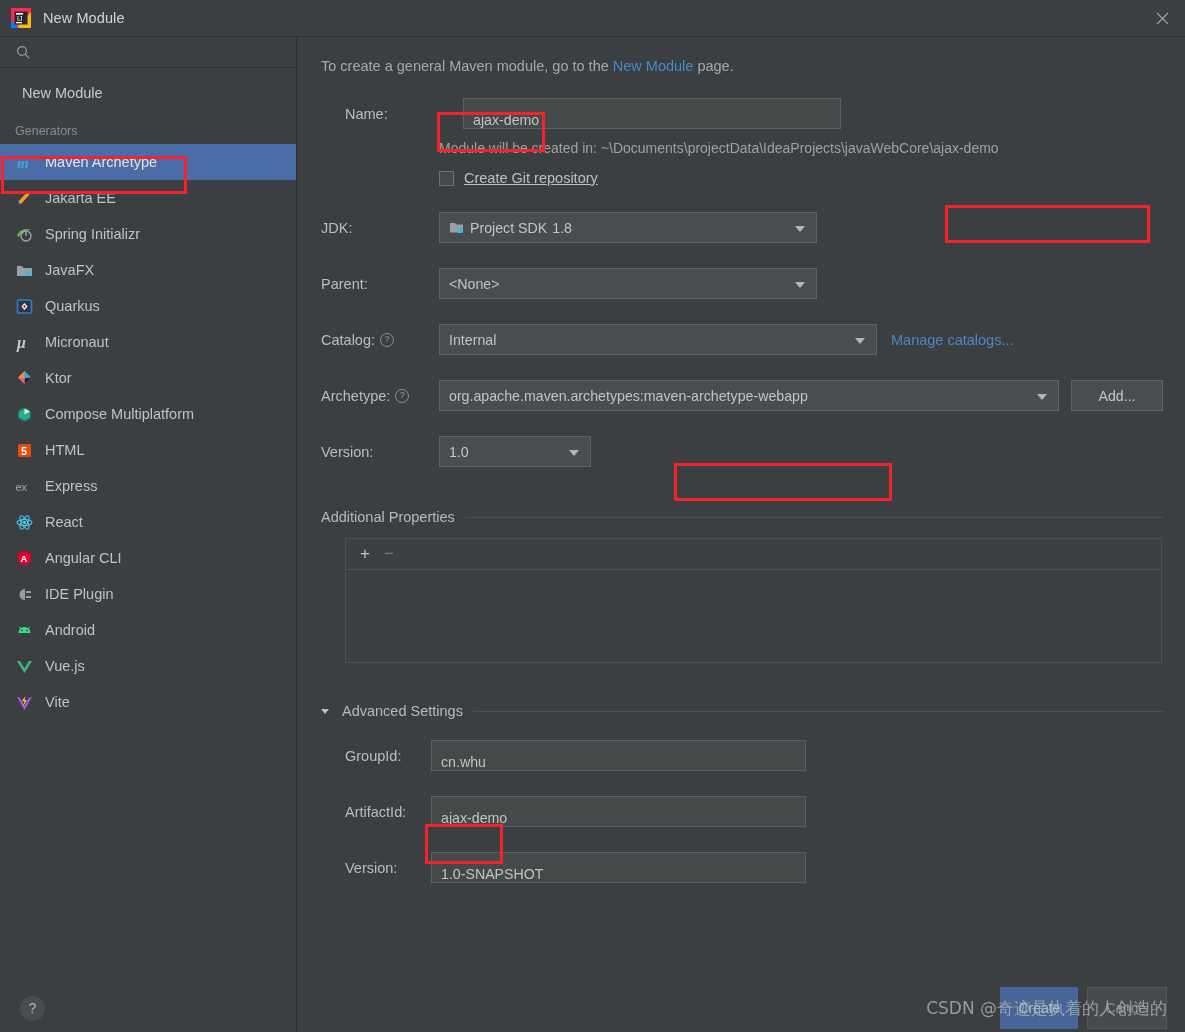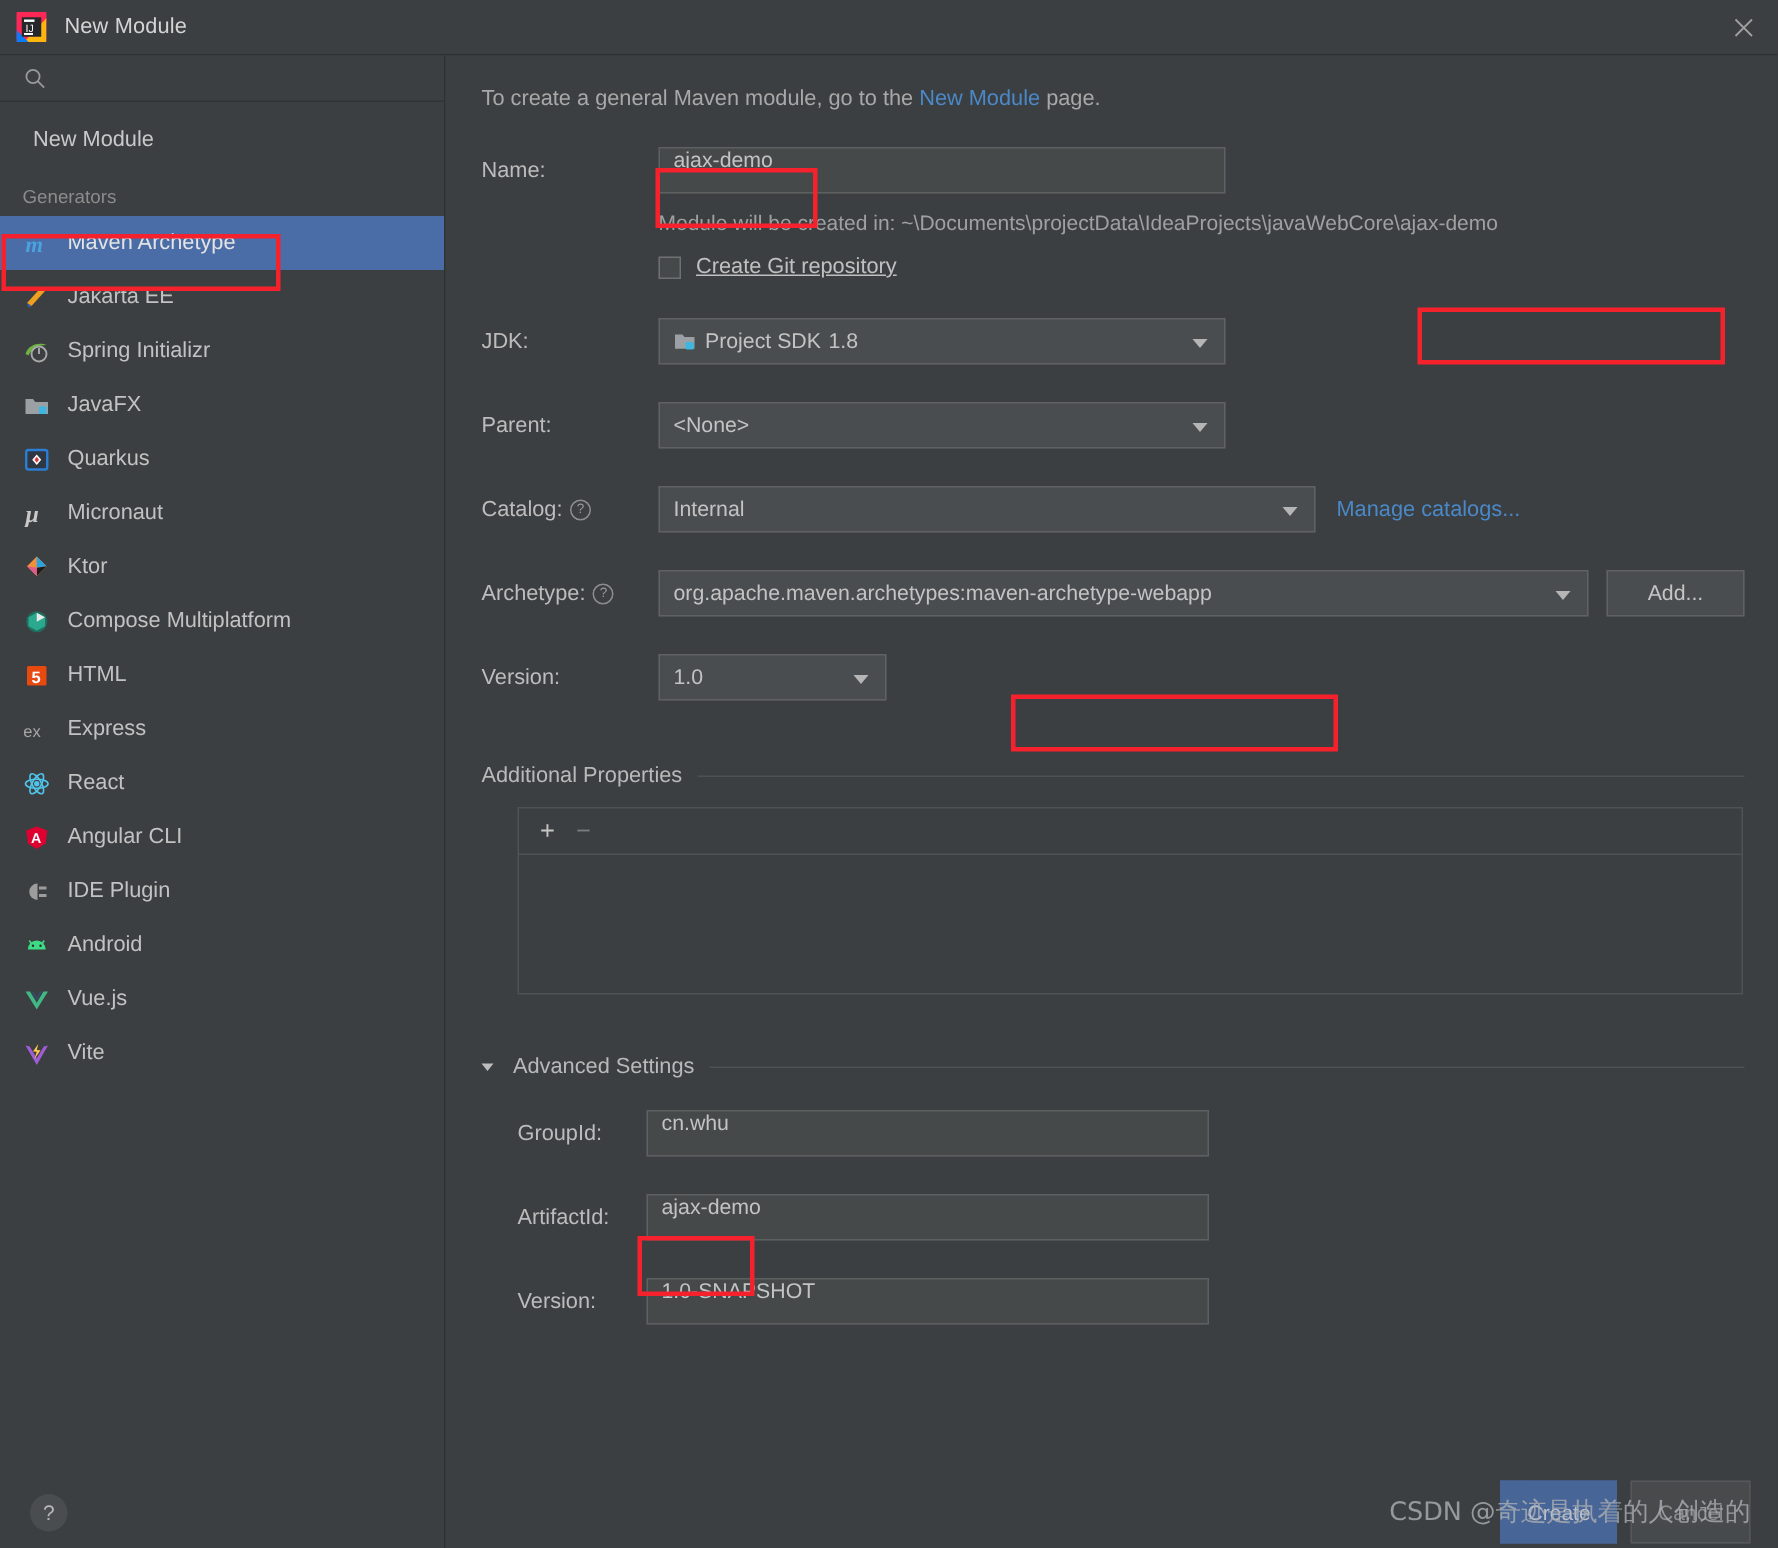--- a/index.html
+++ b/index.html
@@ -118,21 +118,21 @@
   .qmark {
     display: inline-flex; align-items: center; justify-content: center;
     width: 14px; height: 14px; border-radius: 50%;
     border: 1px solid #8d8d8d; color: #9b9b9b;
     font-size: 9px; line-height: 1;
   }
 
   .field {
     height: 31px; background: #45494a;
     border: 1px solid #5e6060;
-    display: flex; align-items: flex-start;
+    display: flex; align-items: flex-end;
     padding: 0 9px;
     font-size: 14.2px; color: #c3c3c3;
     position: relative;
   }
 
   .combo {
     height: 31px; background: #4a4d4f;
     border: 1px solid #5f6163;
     display: flex; align-items: center;
     padding: 0 9px;
@@ -439,21 +439,21 @@
       </div>
     </div>
 
     <div class="main">
       <div class="main-scroll">
 
         <div class="hint" style="margin-top:21px;">
           <span>To create a general Maven module, go to the </span><span class="link-blue">New Module</span><span> page.</span>
         </div>
 
-        <div class="row" style="margin-top:24px;">
+        <div class="row" style="margin-top:24px;margin-left:24px;">
           <div class="lbl">Name:</div>
           <div class="field" style="width:378px;">
             <span>ajax-demo</span>
           </div>
         </div>
 
 
         <div class="row" style="margin-top:11px;">
           <div class="lbl"></div>
           <div class="sub-note">

